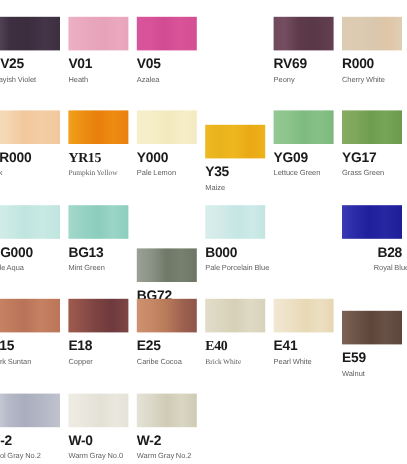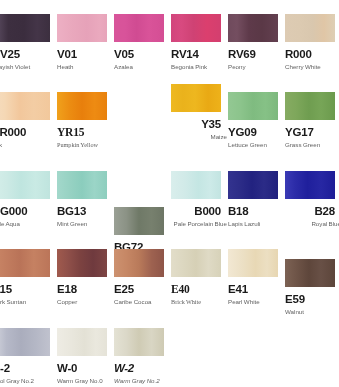--- a/index.html
+++ b/index.html
@@ -63,46 +63,46 @@
     <div class="swatch-cell" style="left: 57px; top: 14px;">
       <div class="chip" style="background: linear-gradient(90deg, rgb(237, 176, 196) 0%, rgb(233, 168, 189) 30%, rgb(230, 162, 185) 60%, rgb(234, 169, 190) 85%, rgb(231, 164, 186) 100%);"></div>
       <div class="code">V01</div>
       <div class="name">Heath</div>
     </div>
     <div class="swatch-cell" style="left: 114px; top: 14px;">
       <div class="chip" style="background: linear-gradient(90deg, rgb(216, 85, 154) 0%, rgb(216, 83, 154) 22%, rgb(208, 75, 146) 45%, rgb(217, 83, 153) 70%, rgb(212, 78, 148) 100%);"></div>
       <div class="code">V05</div>
       <div class="name">Azalea</div>
     </div>
-    <div class="swatch-cell" style="left: 171px; top: 14px;">
-      <div class="chip" style="background: linear-gradient(90deg, rgb(210, 69, 124) 0%, rgb(216, 74, 128) 20%, rgb(207, 66, 116) 45%, rgb(219, 63, 110) 72%, rgb(211, 63, 111) 100%);"></div>
-      <div class="code">RV14</div>
-      <div class="name">Begonia Pink</div>
-    </div>
     <div class="swatch-cell" style="left: 228px; top: 14px;">
       <div class="chip" style="background: linear-gradient(90deg, rgb(111, 74, 92) 0%, rgb(116, 78, 96) 18%, rgb(94, 58, 74) 42%, rgb(90, 56, 70) 68%, rgb(99, 64, 80) 100%);"></div>
       <div class="code">RV69</div>
       <div class="name">Peony</div>
     </div>
     <div class="swatch-cell" style="left: 285px; top: 14px;">
       <div class="chip" style="background: linear-gradient(90deg, rgb(221, 203, 179) 0%, rgb(220, 202, 177) 30%, rgb(217, 199, 174) 55%, rgb(224, 198, 166) 78%, rgb(222, 207, 181) 100%);"></div>
       <div class="code">R000</div>
       <div class="name">Cherry White</div>
     </div>
     <div class="swatch-cell" style="left: 0px; top: 92px;">
       <div class="chip" style="background: linear-gradient(90deg, rgb(246, 221, 192) 0%, rgb(245, 216, 181) 22%, rgb(242, 199, 156) 48%, rgb(243, 205, 164) 72%, rgb(242, 200, 156) 100%); margin-left: -8px; width: 58px;"></div>
       <div class="code" style="margin-left: -8px;">YR000</div>
       <div class="name" style="margin-left: -8px;">Silk</div>
     </div>
     <div class="swatch-cell" style="left: 57px; top: 92px; font-family: Liberation Serif, serif;">
       <div class="chip" style="background: linear-gradient(90deg, rgb(240, 161, 28) 0%, rgb(236, 141, 18) 25%, rgb(232, 127, 12) 50%, rgb(238, 139, 18) 75%, rgb(232, 129, 13) 100%);"></div>
       <div class="code">YR15</div>
       <div class="name">Pumpkin Yellow</div>
     </div>
-    <div class="swatch-cell" style="left: 171px; top: 84px; text-align: right;">
+    <div class="swatch-cell" style="left: 114px; top: 92px;">
+      <div class="chip" style="background: linear-gradient(90deg, rgb(246, 239, 205) 0%, rgb(245, 237, 198) 28%, rgb(243, 233, 189) 55%, rgb(246, 238, 200) 80%, rgb(244, 234, 192) 100%);"></div>
+      <div class="code">Y000</div>
+      <div class="name">Pale Lemon</div>
+    </div>
+    <div class="swatch-cell" style="left: 171px; top: 104px;">
       <div class="chip" style="background: linear-gradient(90deg, rgb(238, 185, 34) 0%, rgb(234, 178, 28) 24%, rgb(238, 183, 31) 48%, rgb(233, 169, 20) 74%, rgb(238, 178, 26) 100%);"></div>
       <div class="code">Y35</div>
       <div class="name">Maize</div>
     </div>
     <div class="swatch-cell" style="left: 228px; top: 92px;">
       <div class="chip" style="background: linear-gradient(90deg, rgb(147, 200, 147) 0%, rgb(140, 196, 140) 25%, rgb(127, 187, 128) 50%, rgb(134, 193, 134) 75%, rgb(124, 184, 125) 100%);"></div>
       <div class="code">YG09</div>
       <div class="name">Lettuce Green</div>
     </div>
     <div class="swatch-cell" style="left: 285px; top: 92px;">
@@ -118,29 +118,24 @@
     <div class="swatch-cell" style="left: 57px; top: 171px;">
       <div class="chip" style="background: linear-gradient(90deg, rgb(163, 216, 203) 0%, rgb(151, 210, 195) 25%, rgb(139, 205, 189) 50%, rgb(155, 213, 199) 75%, rgb(141, 206, 190) 100%);"></div>
       <div class="code">BG13</div>
       <div class="name">Mint Green</div>
     </div>
     <div class="swatch-cell" style="left: 114px; top: 171px; margin-top: 36px;">
       <div class="chip" style="background: linear-gradient(90deg, rgb(154, 160, 149) 0%, rgb(139, 146, 133) 25%, rgb(111, 121, 103) 50%, rgb(119, 128, 110) 75%, rgb(109, 118, 101) 100%);"></div>
       <div class="code">BG72</div>
       <div class="name">Ice Ocean</div>
     </div>
-    <div class="swatch-cell" style="left: 171px; top: 171px; text-align: right;">
+    <div class="swatch-cell" style="left: 171px; top: 171px;">
       <div class="chip" style="background: linear-gradient(90deg, rgb(217, 238, 236) 0%, rgb(209, 234, 232) 28%, rgb(196, 230, 227) 55%, rgb(205, 234, 232) 78%, rgb(194, 228, 225) 100%);"></div>
       <div class="code">B000</div>
       <div class="name">Pale Porcelain Blue</div>
-    </div>
-    <div class="swatch-cell" style="left: 228px; top: 171px;">
-      <div class="chip" style="background: linear-gradient(90deg, rgb(51, 51, 143) 0%, rgb(45, 45, 136) 22%, rgb(34, 34, 128) 48%, rgb(43, 43, 135) 72%, rgb(32, 32, 125) 100%);"></div>
-      <div class="code">B18</div>
-      <div class="name">Lapis Lazuli</div>
     </div>
     <div class="swatch-cell" style="left: 285px; top: 171px; text-align: right;">
       <div class="chip" style="background: linear-gradient(90deg, rgb(58, 58, 181) 0%, rgb(44, 44, 168) 20%, rgb(31, 31, 156) 45%, rgb(39, 39, 163) 72%, rgb(29, 29, 151) 100%);"></div>
       <div class="code">B28</div>
       <div class="name">Royal Blue</div>
     </div>
     <div class="swatch-cell" style="left: 0px; top: 249px;">
       <div class="chip" style="background: linear-gradient(90deg, rgb(203, 136, 104) 0%, rgb(195, 126, 96) 22%, rgb(185, 115, 88) 48%, rgb(197, 129, 98) 72%, rgb(187, 117, 89) 100%); margin-left: -8px; width: 58px;"></div>
       <div class="code" style="margin-left: -8px;">E15</div>
       <div class="name" style="margin-left: -8px;">Dark Suntan</div>
@@ -173,18 +168,18 @@
     <div class="swatch-cell" style="left: 0px; top: 328px;">
       <div class="chip" style="background: linear-gradient(90deg, rgb(215, 217, 225) 0%, rgb(182, 185, 200) 25%, rgb(170, 173, 189) 50%, rgb(180, 183, 197) 75%, rgb(192, 194, 206) 100%); margin-left: -8px; width: 58px;"></div>
       <div class="code" style="margin-left: -8px;">C-2</div>
       <div class="name" style="margin-left: -8px;">Cool Gray No.2</div>
     </div>
     <div class="swatch-cell" style="left: 57px; top: 328px;">
       <div class="chip" style="background: linear-gradient(90deg, rgb(238, 236, 228) 0%, rgb(233, 231, 221) 28%, rgb(227, 225, 213) 55%, rgb(234, 232, 222) 78%, rgb(229, 227, 216) 100%);"></div>
       <div class="code">W-0</div>
       <div class="name">Warm Gray No.0</div>
     </div>
-    <div class="swatch-cell" style="left: 114px; top: 328px; font-style: italic;">
+    <div class="swatch-cell" style="left: 114px; top: 328px;">
       <div class="chip" style="background: linear-gradient(90deg, rgb(228, 226, 212) 0%, rgb(219, 216, 200) 25%, rgb(207, 203, 180) 50%, rgb(217, 214, 196) 75%, rgb(206, 202, 179) 100%);"></div>
       <div class="code">W-2</div>
       <div class="name">Warm Gray No.2</div>
     </div>
   </div>
 
 </body></html>

